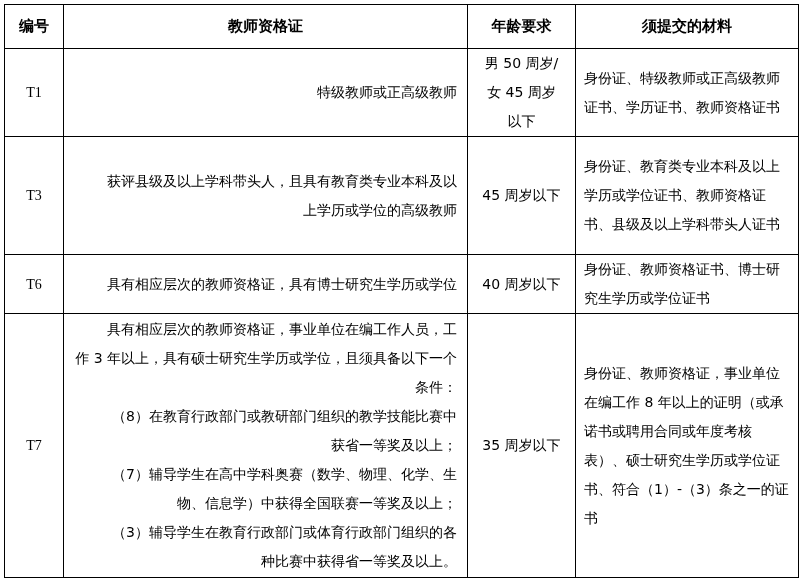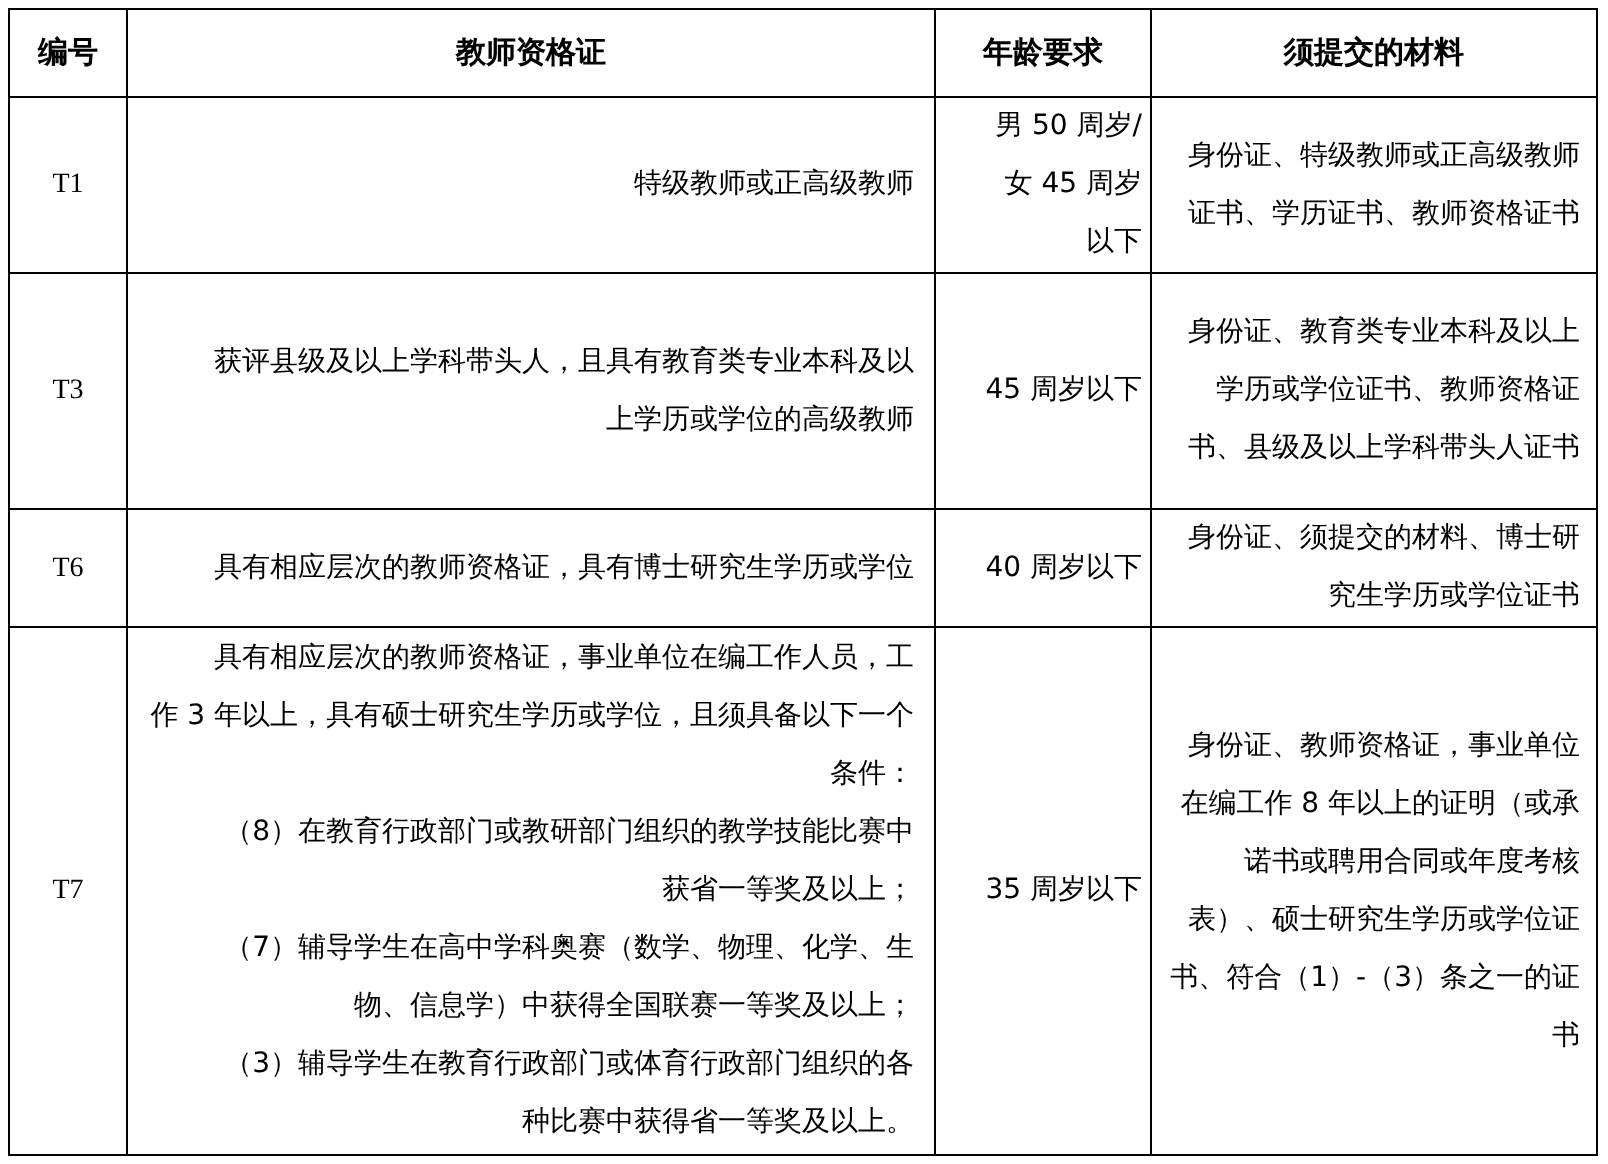--- a/index.html
+++ b/index.html
@@ -5,22 +5,22 @@
     html, body { margin: 0; padding: 0; background: #ffffff; }
     body { width: 804px; height: 582px; position: relative; overflow: hidden;
            font-family: "DejaVu Sans", "Liberation Sans", sans-serif; color: #000; }
     table.req { position: absolute; left: 4px; top: 4px; border-collapse: collapse;
                 table-layout: fixed; width: 794px; }
     table.req td, table.req th { border: 1.5px solid #000; padding: 0; vertical-align: middle; }
     th { font-weight: bold; font-size: 15px; text-align: center; height: 43px; }
     td { font-size: 14px; line-height: 29px; }
     td.code { text-align: center; font-family: Liberation Serif, serif; font-size: 14px; }
     td.cond { padding: 0 10px 0 10px !important; text-align: right; }
-    td.age { text-align: right; padding: 0 4px !important; }
-    td.mat { padding: 0 8px 0 8px !important; text-align: right; }
+    td.age { text-align: center; padding: 0 4px !important; }
+    td.mat { padding: 0 8px 0 8px !important; text-align: left; }
     .indent { text-indent: 2em; display: block; }
     .line { display: block; }
     col.c1 { width: 59px; } col.c2 { width: 404px; } col.c3 { width: 108px; } col.c4 { width: 223px; }
     tr.r-t1 td { height: 87px; } tr.r-t3 td { height: 117px; } tr.r-t6 td { height: 58px; } tr.r-t7 td { height: 263px; }
   </style>
 </head>
 <body>
 
 <table class="req">
   <colgroup>
@@ -61,21 +61,21 @@
       <td class="mat">身份证、教育类专业本科及以上学历或学位证书、教师资格证书、县级及以上学科带头人证书</td>
     </tr>
     <tr class="r-t6">
       <td class="code">T6</td>
       <td class="cond">
         <span class="indent">具有相应层次的教师资格证，具有博士研究生学历或学位</span>
       </td>
       <td class="age">
         <span class="line">40 周岁以下</span>
       </td>
-      <td class="mat">身份证、须提交的材料、博士研究生学历或学位证书</td>
+      <td class="mat">身份证、教师资格证书、博士研究生学历或学位证书</td>
     </tr>
     <tr class="r-t7">
       <td class="code">T7</td>
       <td class="cond">
         <span class="indent">具有相应层次的教师资格证，事业单位在编工作人员，工作 3 年以上，具有硕士研究生学历或学位，且须具备以下一个条件：</span>
         <span class="indent">（8）在教育行政部门或教研部门组织的教学技能比赛中获省一等奖及以上；</span>
         <span class="indent">（7）辅导学生在高中学科奥赛（数学、物理、化学、生物、信息学）中获得全国联赛一等奖及以上；</span>
         <span class="indent">（3）辅导学生在教育行政部门或体育行政部门组织的各种比赛中获得省一等奖及以上。</span>
       </td>
       <td class="age">

